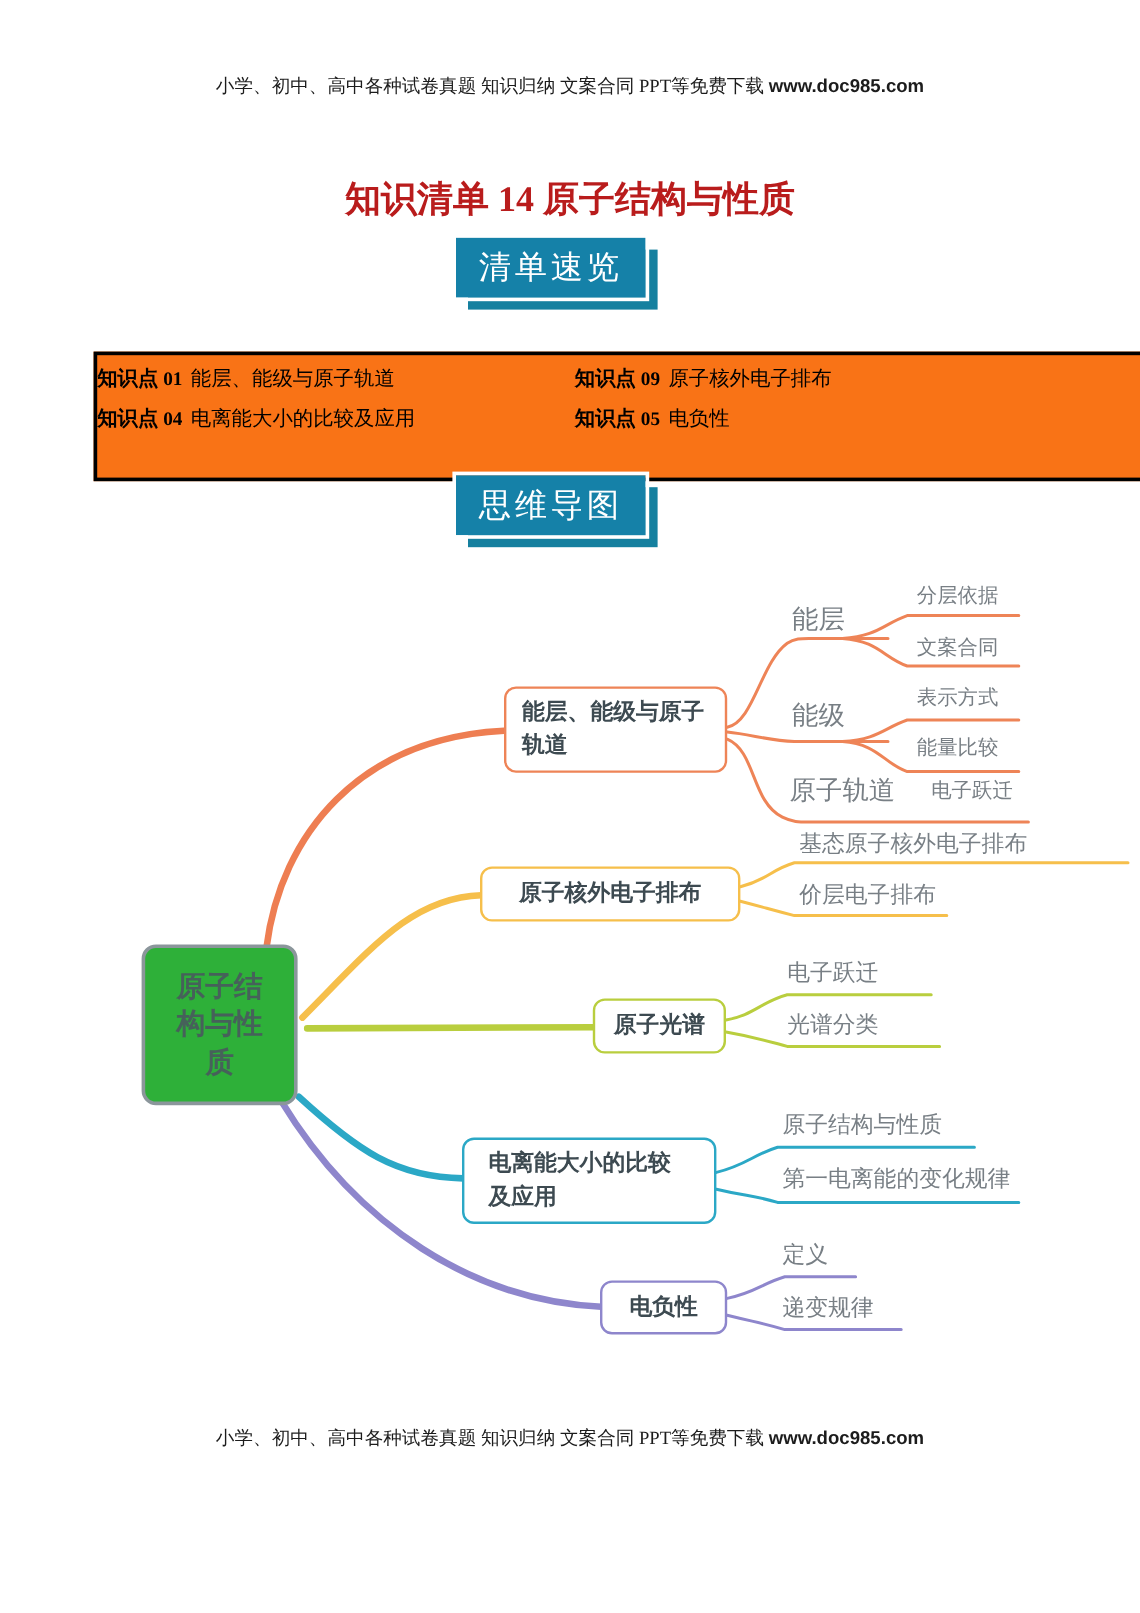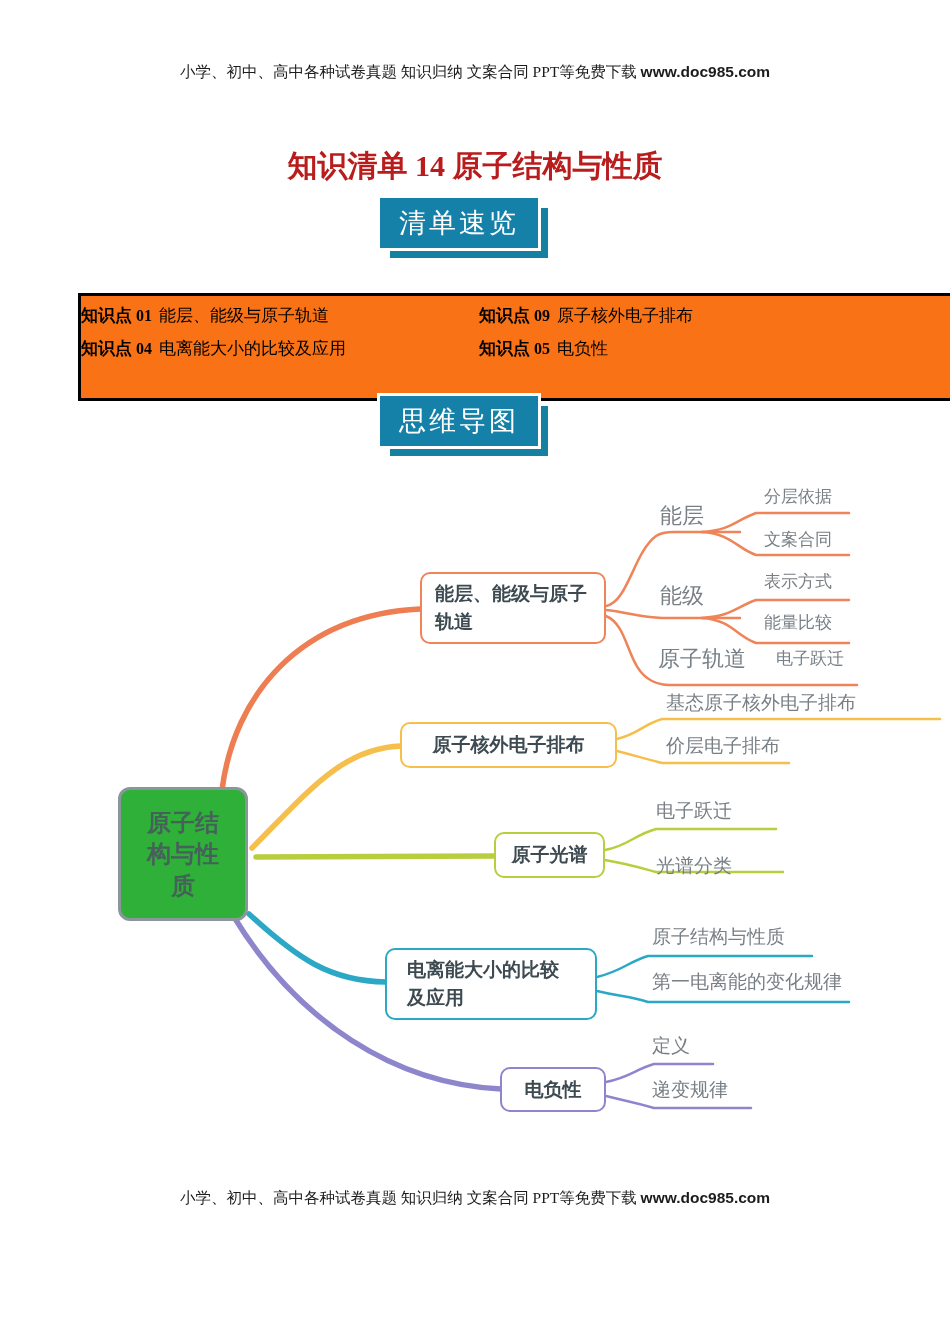--- a/index.html
+++ b/index.html
@@ -138,21 +138,21 @@
     <div class="lbl lbl-sm" style="left:764px;top:25px;">分层依据</div>
     <div class="lbl lbl-sm" style="left:764px;top:68px;">文案合同</div>
     <div class="lbl lbl-sm" style="left:764px;top:110px;">表示方式</div>
     <div class="lbl lbl-sm" style="left:764px;top:151px;">能量比较</div>
     <div class="lbl lbl-sm" style="left:776px;top:187px;">电子跃迁</div>
 
     <div class="lbl lbl-md" style="left:666px;top:230px;">基态原子核外电子排布</div>
     <div class="lbl lbl-md" style="left:666px;top:273px;">价层电子排布</div>
 
     <div class="lbl lbl-md" style="left:656px;top:338px;">电子跃迁</div>
-    <div class="lbl lbl-md" style="left:656px;top:381px;margin-top:12px;">光谱分类</div>
+    <div class="lbl lbl-md" style="left:656px;top:381px;">光谱分类</div>
 
     <div class="lbl lbl-md" style="left:652px;top:464px;">原子结构与性质</div>
     <div class="lbl lbl-md" style="left:652px;top:509px;">第一电离能的变化规律</div>
 
     <div class="lbl lbl-md" style="left:652px;top:573px;">定义</div>
     <div class="lbl lbl-md" style="left:652px;top:617px;">递变规律</div>
   </div>
 
   <div class="docline ftr">
     <span>小学、初中、高中各种试卷真题 知识归纳 文案合同 PPT等免费下载</span>

